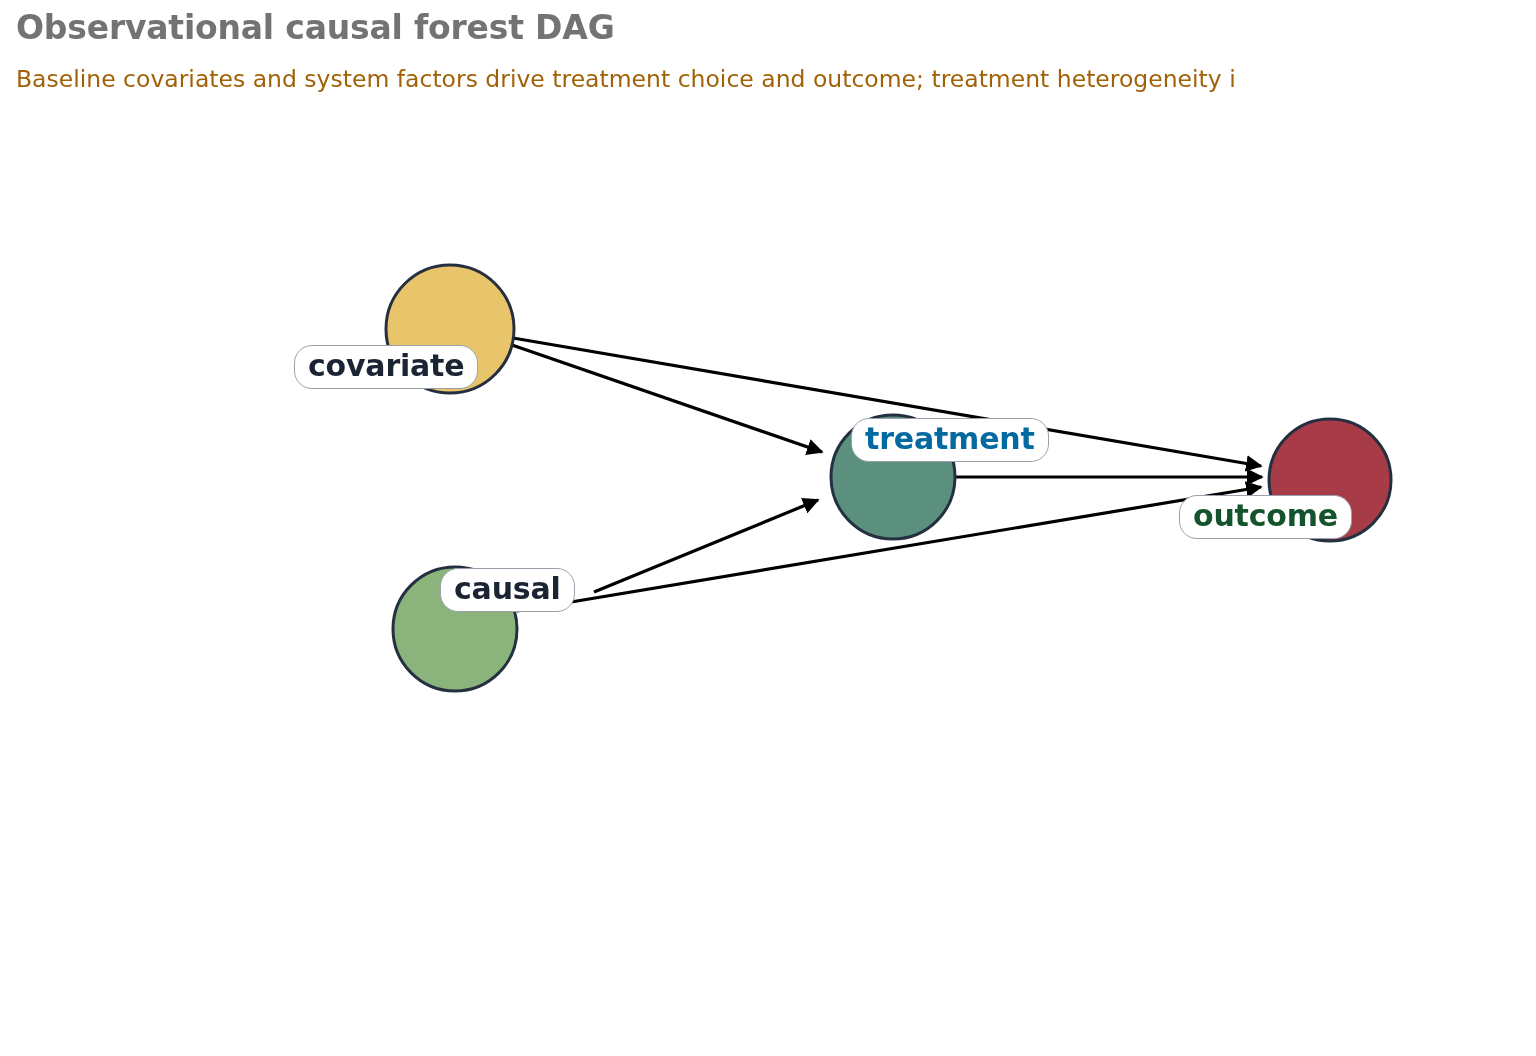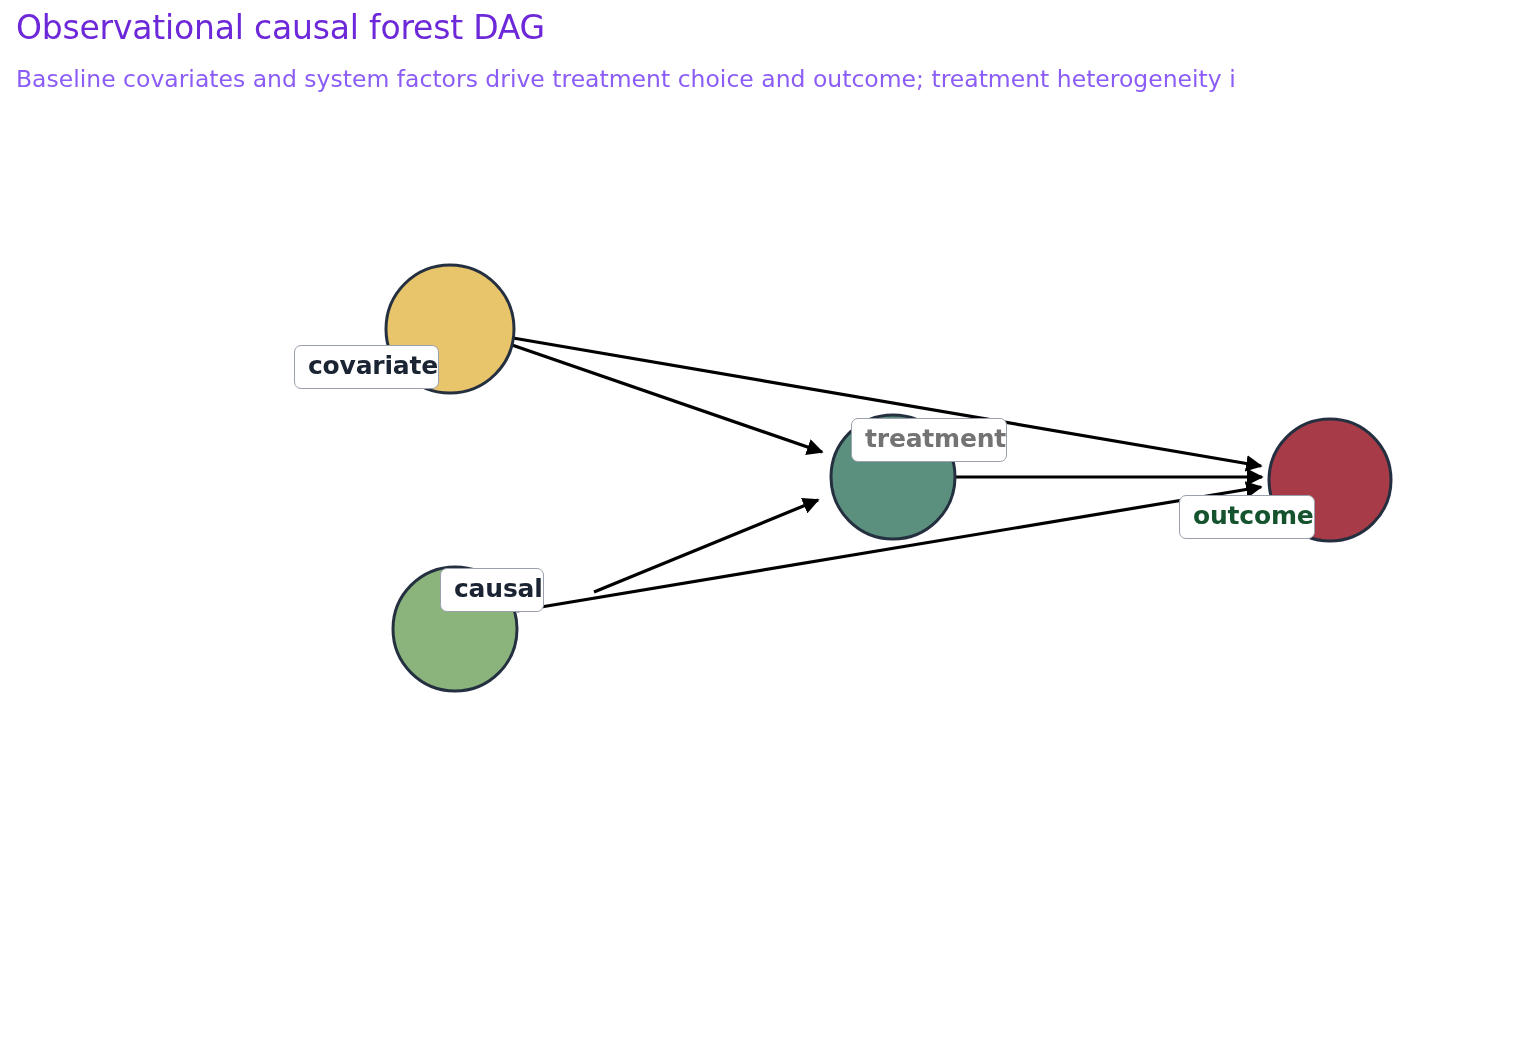--- a/index.html
+++ b/index.html
@@ -28,33 +28,33 @@
     left: 0;
     top: 0;
     width: 1536px;
     padding: 0;
   }
   .title {
     position: absolute;
     left: 16px;
     top: 8px;
     font-size: 33px;
-    font-weight: normal;
-    color: #6d28d9;
+    font-weight: bold;
+    color: #737373;
     letter-spacing: -0.2px;
     white-space: nowrap;
     line-height: 40px;
   }
   .subtitle {
     position: absolute;
     left: 16px;
     top: 64px;
     font-size: 23.5px;
     font-weight: normal;
-    color: #8b5cf6;
+    color: #a16207;
     white-space: nowrap;
     line-height: 30px;
   }
 
   
   .graph-canvas {
     position: absolute;
     left: 0;
     top: 0;
     width: 1536px;
@@ -65,23 +65,23 @@
     left: 0;
     top: 0;
     display: block;
   }
 
   
   .node-label {
     position: absolute;
     background: #ffffff;
     border: 1.4px solid #9aa1ad;
-    border-radius: 7px;
-    padding: 5px 0 7px 13px;
-    font-size: 25px;
+    border-radius: 18px;
+    padding: 5px 13px 7px 13px;
+    font-size: 30px;
     font-weight: bold;
     color: #1b2433;
     white-space: nowrap;
     line-height: 30px;
     box-sizing: border-box;
     letter-spacing: -0.2px;
   }
   .lbl-covariate { left: 294px; top: 345px; }
   .lbl-treatment { left: 851px; top: 418px; }
   .lbl-system    { left: 440px; top: 568px; }
@@ -122,20 +122,20 @@
       <g>
         <circle cx="450" cy="329" r="64" fill="#e8c46a" stroke="#243040" stroke-width="3"></circle>
         <circle cx="893" cy="477" r="62" fill="#5b907f" stroke="#243040" stroke-width="3"></circle>
         <circle cx="455" cy="629" r="62" fill="#8ab47c" stroke="#243040" stroke-width="3"></circle>
         <circle cx="1330" cy="480" r="61" fill="#a83b48" stroke="#243040" stroke-width="3"></circle>
       </g>
     </svg>
 
     <div class="node-label lbl-covariate" style="background: rgb(255, 255, 255); border-color: rgb(154, 161, 173); color: rgb(27, 36, 51);">covariate</div>
 
-    <div class="node-label lbl-treatment" style="background: rgb(255, 255, 255); border-color: rgb(154, 161, 173); color: #737373;">treatment</div>
+    <div class="node-label lbl-treatment" style="background: rgb(255, 255, 255); border-color: rgb(154, 161, 173); color: #0369a1;">treatment</div>
 
     <div class="node-label lbl-system" style="background: rgb(255, 255, 255); border-color: rgb(154, 161, 173); color: rgb(27, 36, 51);">causal</div>
 
     <div class="node-label lbl-outcome" style="background: rgb(255, 255, 255); border-color: rgb(154, 161, 173); color: #14532d;">outcome</div>
 
   </div>
 </div>
 
 </body></html>

